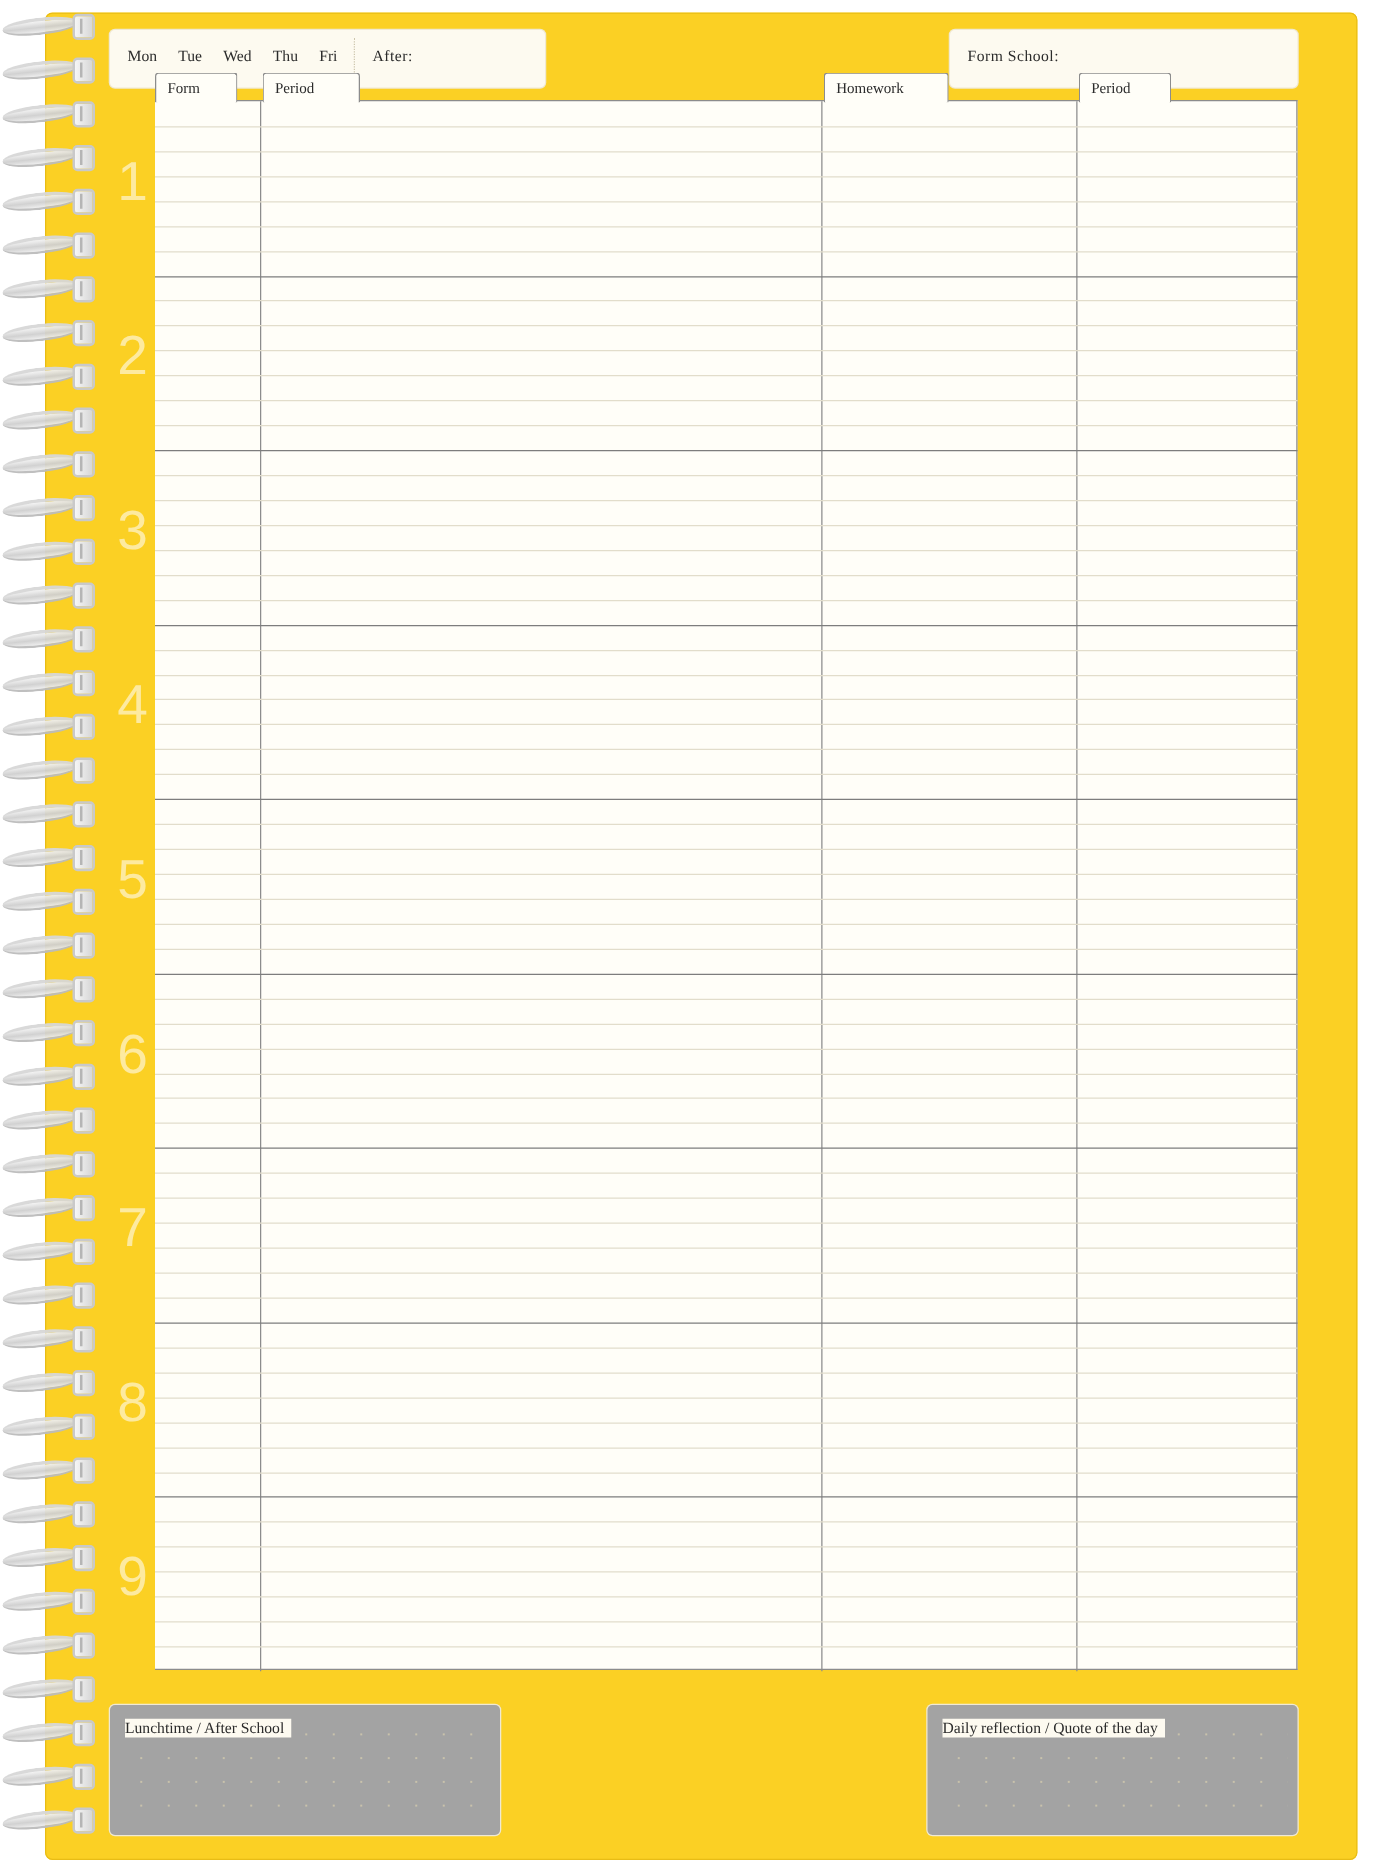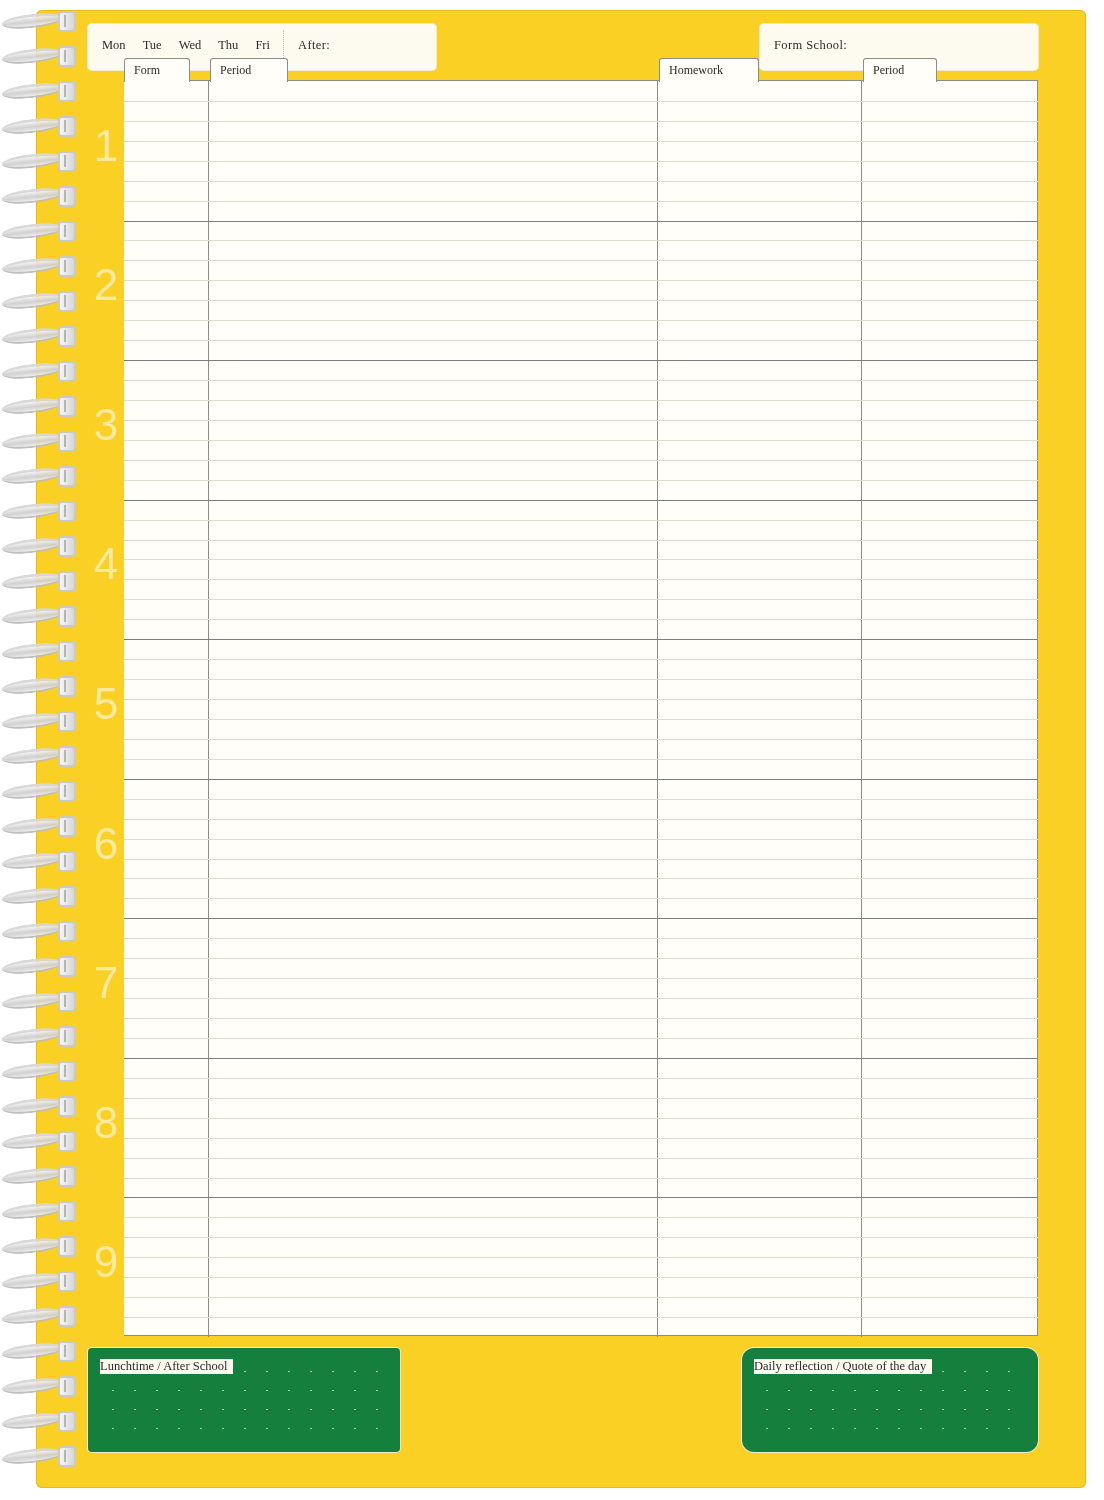--- a/index.html
+++ b/index.html
@@ -224,23 +224,23 @@
   
   .bottom-row {
     position: absolute;
     left: 88px;
     top: 1348px;
     width: 950px;
     height: 110px;
   }
   .note-box {
     position: absolute;
-    top: 0;
+    top: 16px;
     height: 104px;
-    background: #15803d;
+    background: #a3a3a3;
     border-radius: 4px;
     box-shadow: 0 0 0 1px #f0e9d3;
     overflow: hidden;
   }
   .note-box .nb-label {
     position: absolute;
     left: 12px;
     top: 11px;
     font-size: 12.5px;
     color: #2b2b2b;
@@ -253,21 +253,21 @@
     left: 8px;
     top: 8px;
     right: 8px;
     bottom: 8px;
     background-image: radial-gradient(#c9c2ab 0.8px, transparent 0.9px);
     background-size: 22px 19px;
     background-position: 6px 6px;
   }
   #lunchbox { left: 0; width: 312px; }
   #activitybox { left: 330px; width: 312px; }
-  #reflectionbox { left: 654px; width: 296px; border-radius: 12px; }
+  #reflectionbox { left: 654px; width: 296px; }
 </style>
 </head>
 <body>
 
 <div id="planner">
 
   <div class="page-bg"></div>
 
   <div class="spiral-col" id="spiral">
       <div class="coil" style="top: 12px;">

